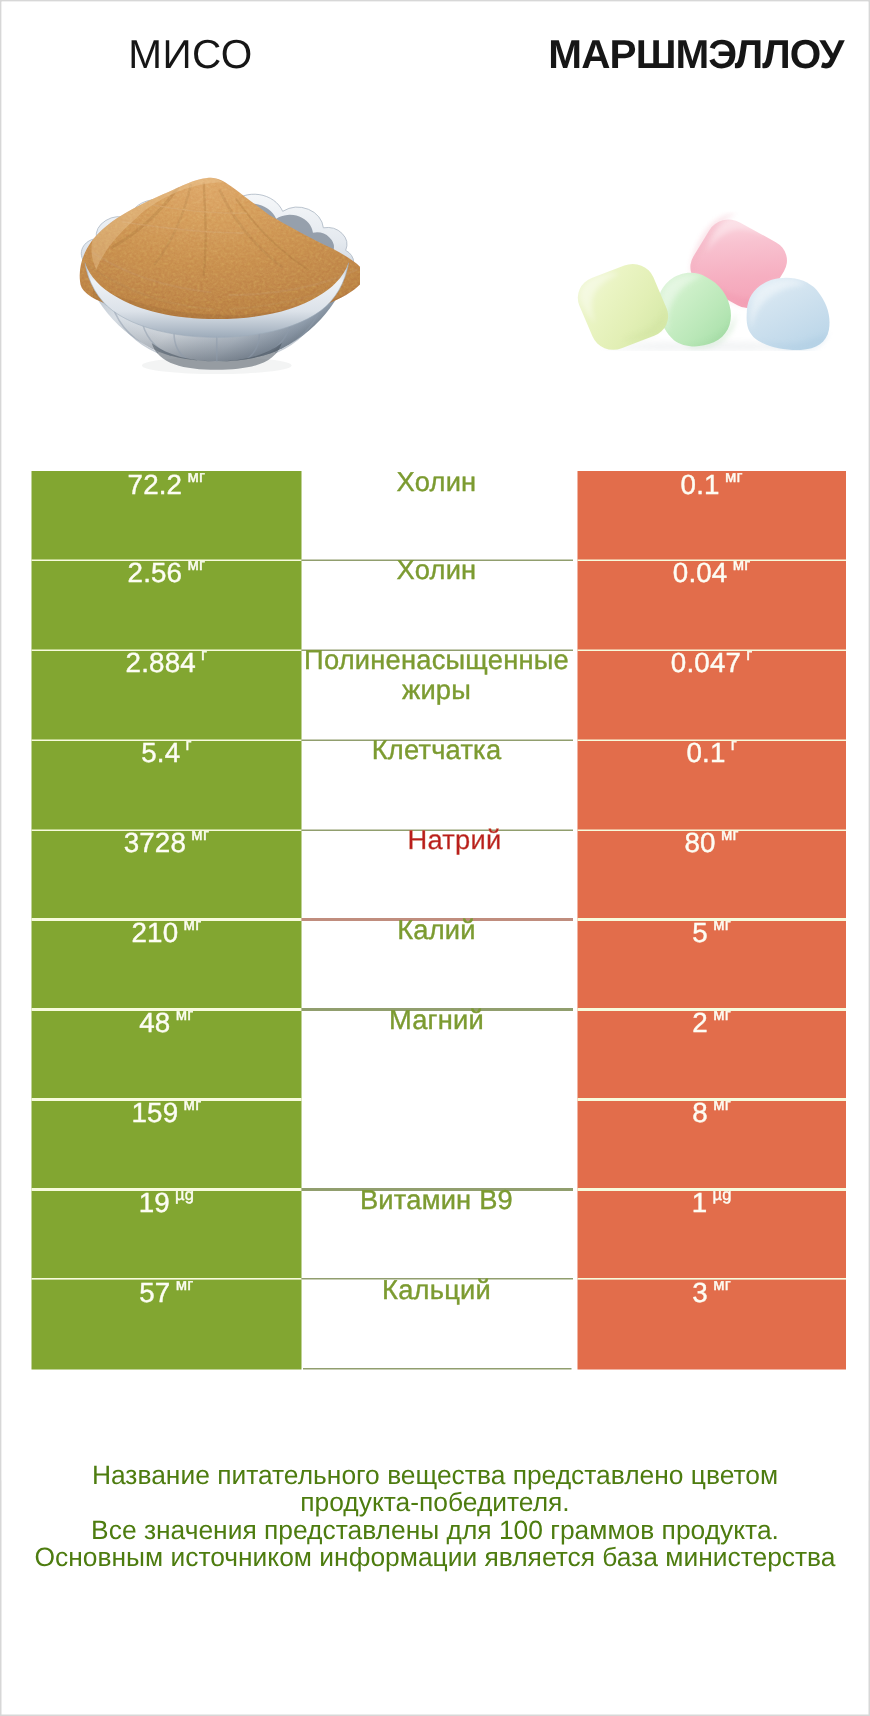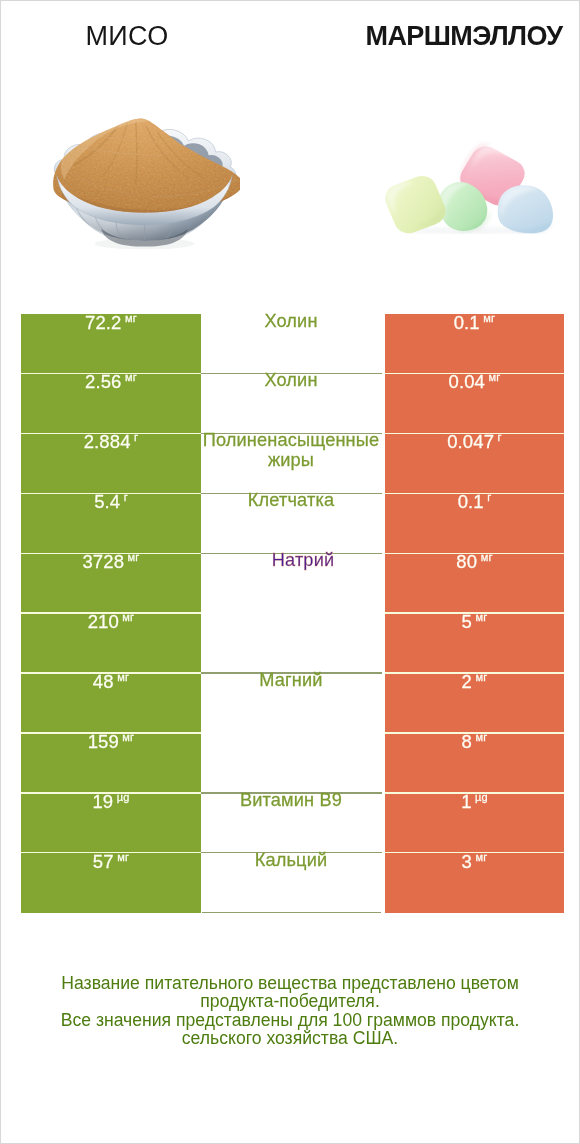--- a/index.html
+++ b/index.html
@@ -39,21 +39,21 @@
   .cm .sep.s-right{background:#c08d7e;}
   .cm.last{border-bottom:1.4px solid #919e6e;}
   .txt{position:absolute;left:-20px;right:-20px;top:-2.5px;height:59.9px;
        display:flex;align-items:flex-start;justify-content:center;
        text-align:center;overflow:hidden;}
   .cl .txt,.cr .txt{color:#fdfdf4;font-size:18.5px;font-weight:400;letter-spacing:0.1px;-webkit-text-stroke:0.28px #fdfdf4;}
   .cl .txt .u,.cr .txt .u{font-size:11px;margin-left:3.5px;letter-spacing:0.2px;}
   .cm .txt{font-size:18.2px;font-weight:400;line-height:19.5px;letter-spacing:0.15px;
            left:0;right:0;padding:0 1px;}
   .cm .txt.win-left{color:#7c9b31;-webkit-text-stroke:0.26px #7c9b31;}
-  .cm .txt.win-right{color:#4c1d95;margin-left:24px;-webkit-text-stroke:0.26px #cc7055;}
+  .cm .txt.win-right{color:#b91c1c;margin-left:24px;-webkit-text-stroke:0.26px #cc7055;}
   .cm .txt span{display:block;width:196px;}
 
   .footer{position:absolute;left:0;top:973px;width:578px;text-align:center;
           font-size:17.6px;color:#4d7c0f;line-height:18.4px;letter-spacing:0px;}
 </style>
 </head>
 <body>
 
 <div class="page">
 
@@ -316,20 +316,26 @@
           <div class="sep"></div>
           <div class="txt">80<span class="u">мг</span></div>
         </div>
       </div>
       <div class="row">
         <div class="cell cl">
           <div class="bg"></div>
           <div class="sep"></div>
           <div class="txt">210<span class="u">мг</span></div>
         </div>
+        <div class="cell cm">
+          <div class="sep s-right"></div>
+          <div class="txt win-left">
+            <span>Калий</span>
+          </div>
+        </div>
         <div class="cell cr">
           <div class="bg"></div>
           <div class="sep"></div>
           <div class="txt">5<span class="u">мг</span></div>
         </div>
       </div>
       <div class="row">
         <div class="cell cl">
           <div class="bg"></div>
           <div class="sep"></div>
@@ -394,15 +400,15 @@
           <div class="sep"></div>
           <div class="txt">3<span class="u">мг</span></div>
         </div>
       </div>
     </div>
 
   <div class="footer" id="footer">
       <div>Название питательного вещества представлено цветом</div>
       <div>продукта-победителя.</div>
       <div>Все значения представлены для 100 граммов продукта.</div>
-      <div>сельского хозяйства США.</div>
+      <div>Основным источником информации является база министерства</div>
     </div>
 </div>
 
 </body></html>

